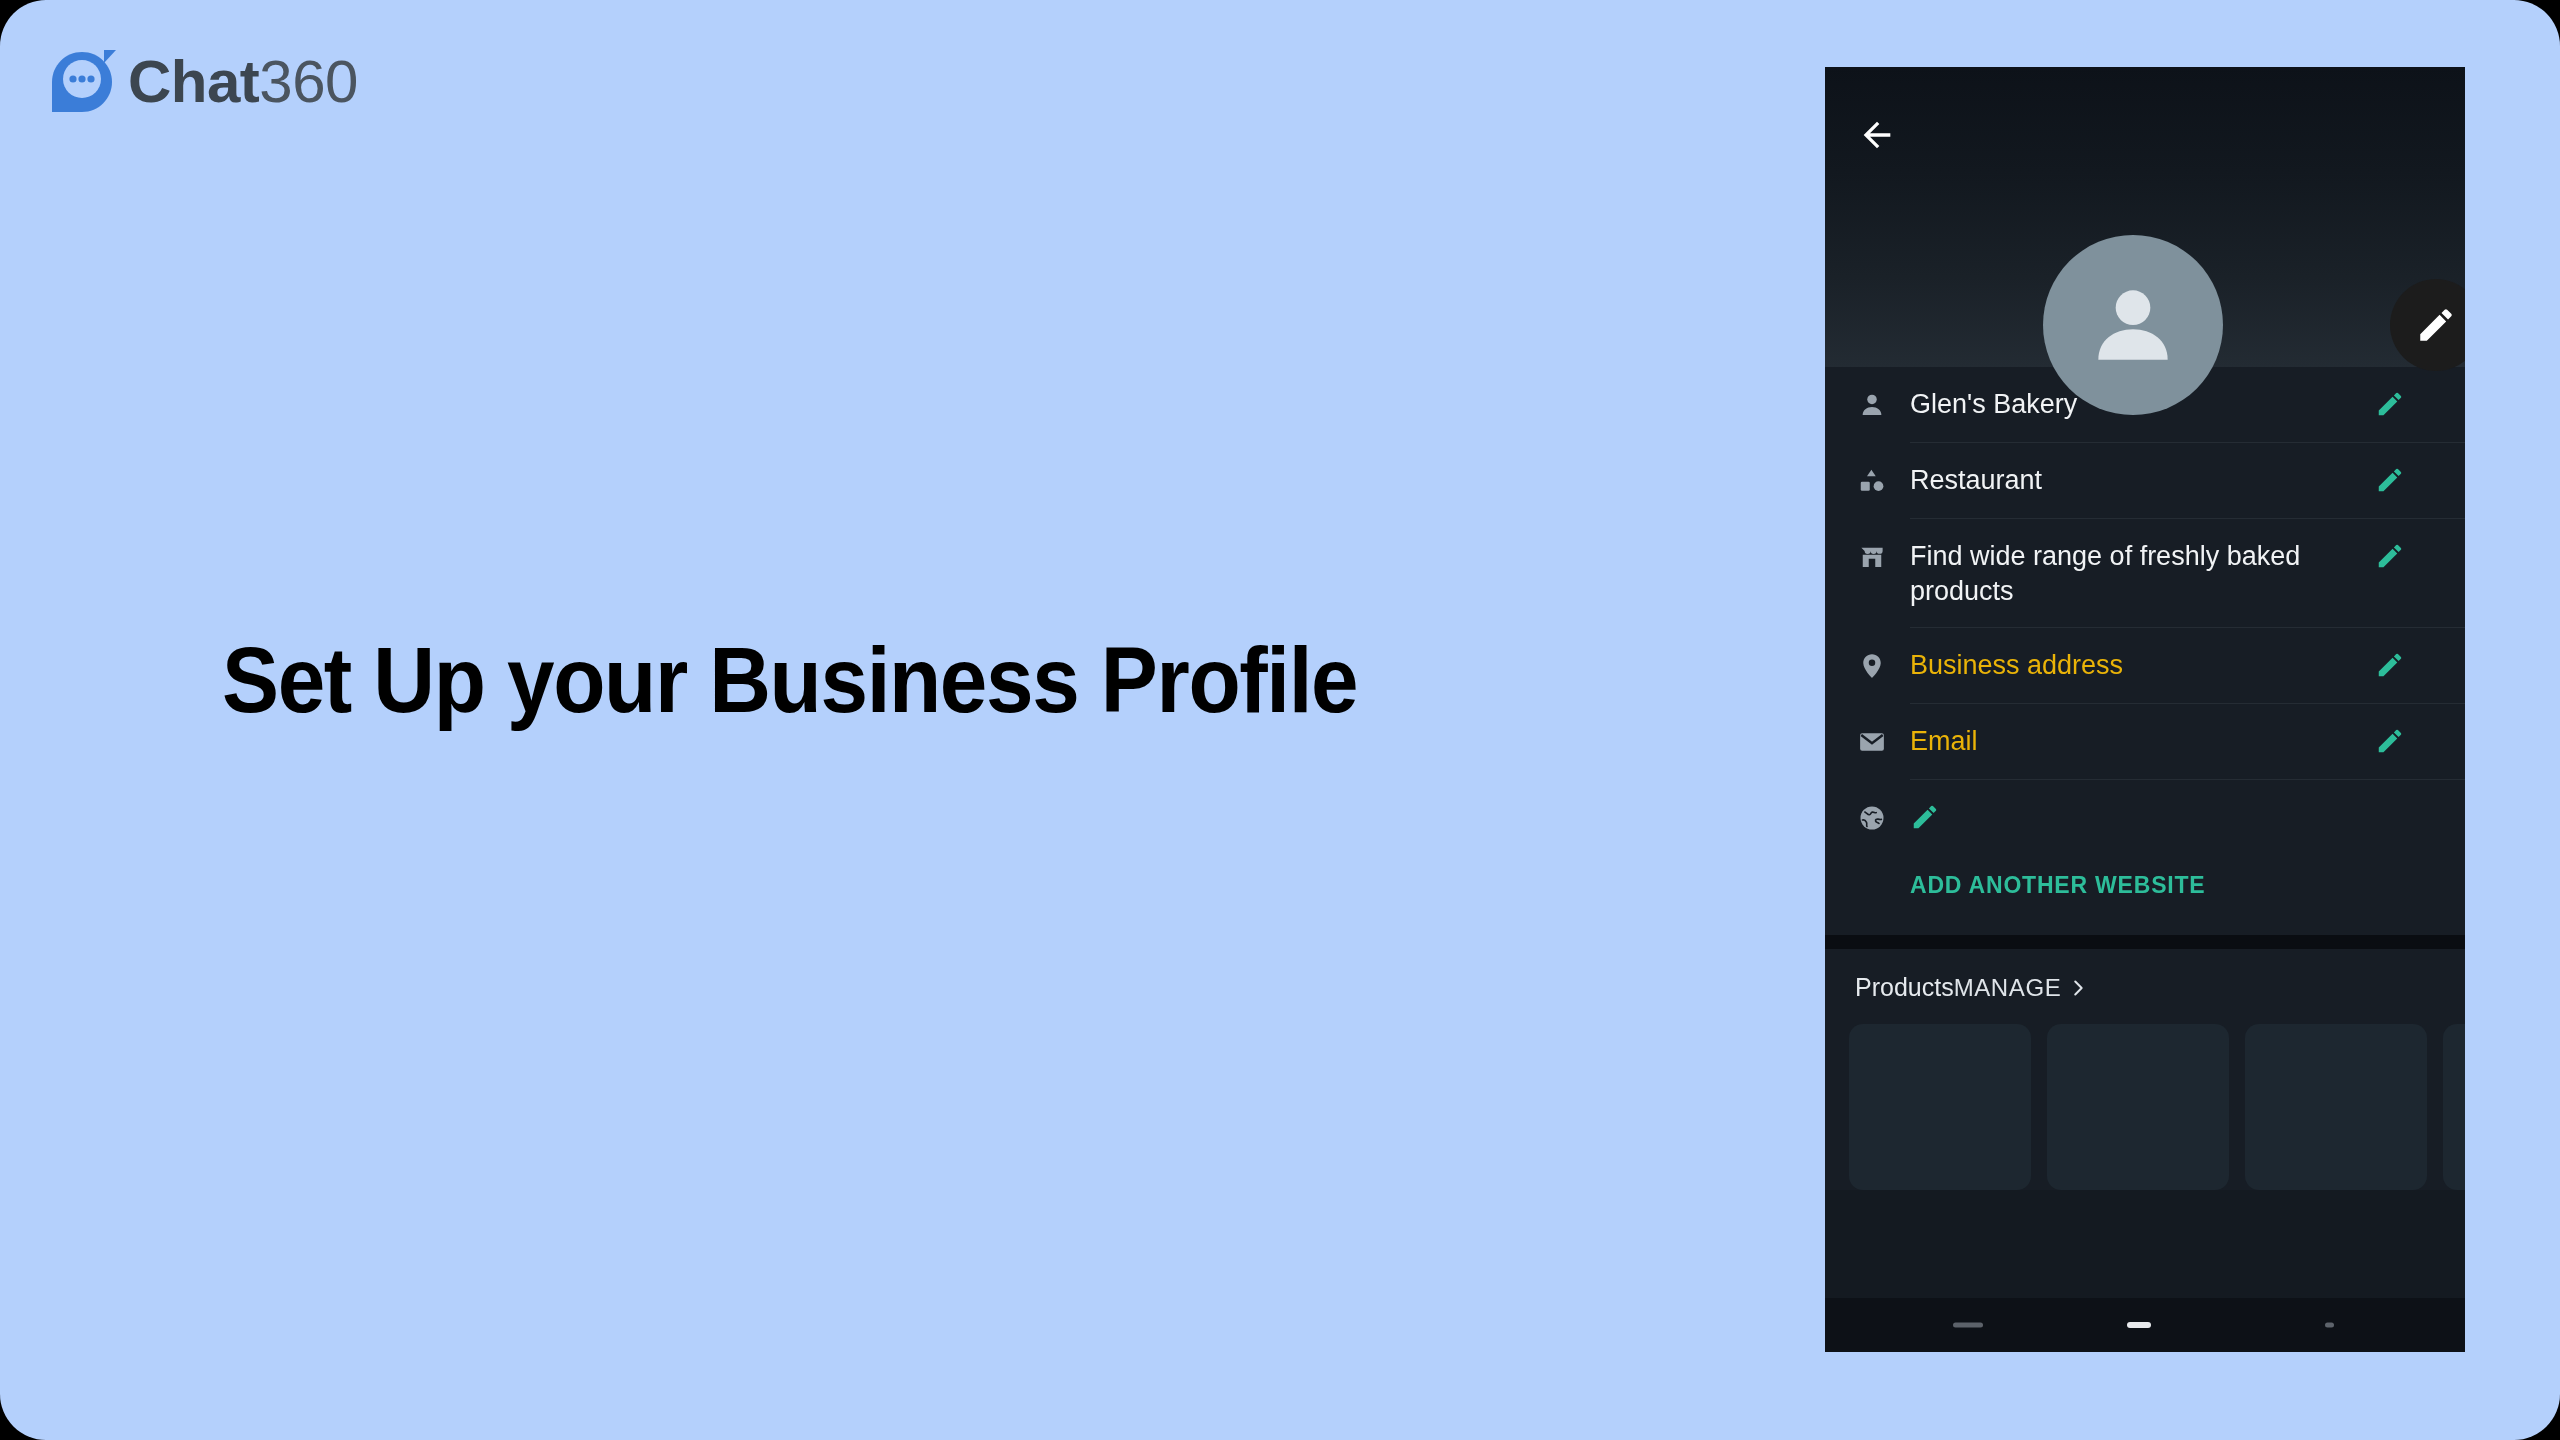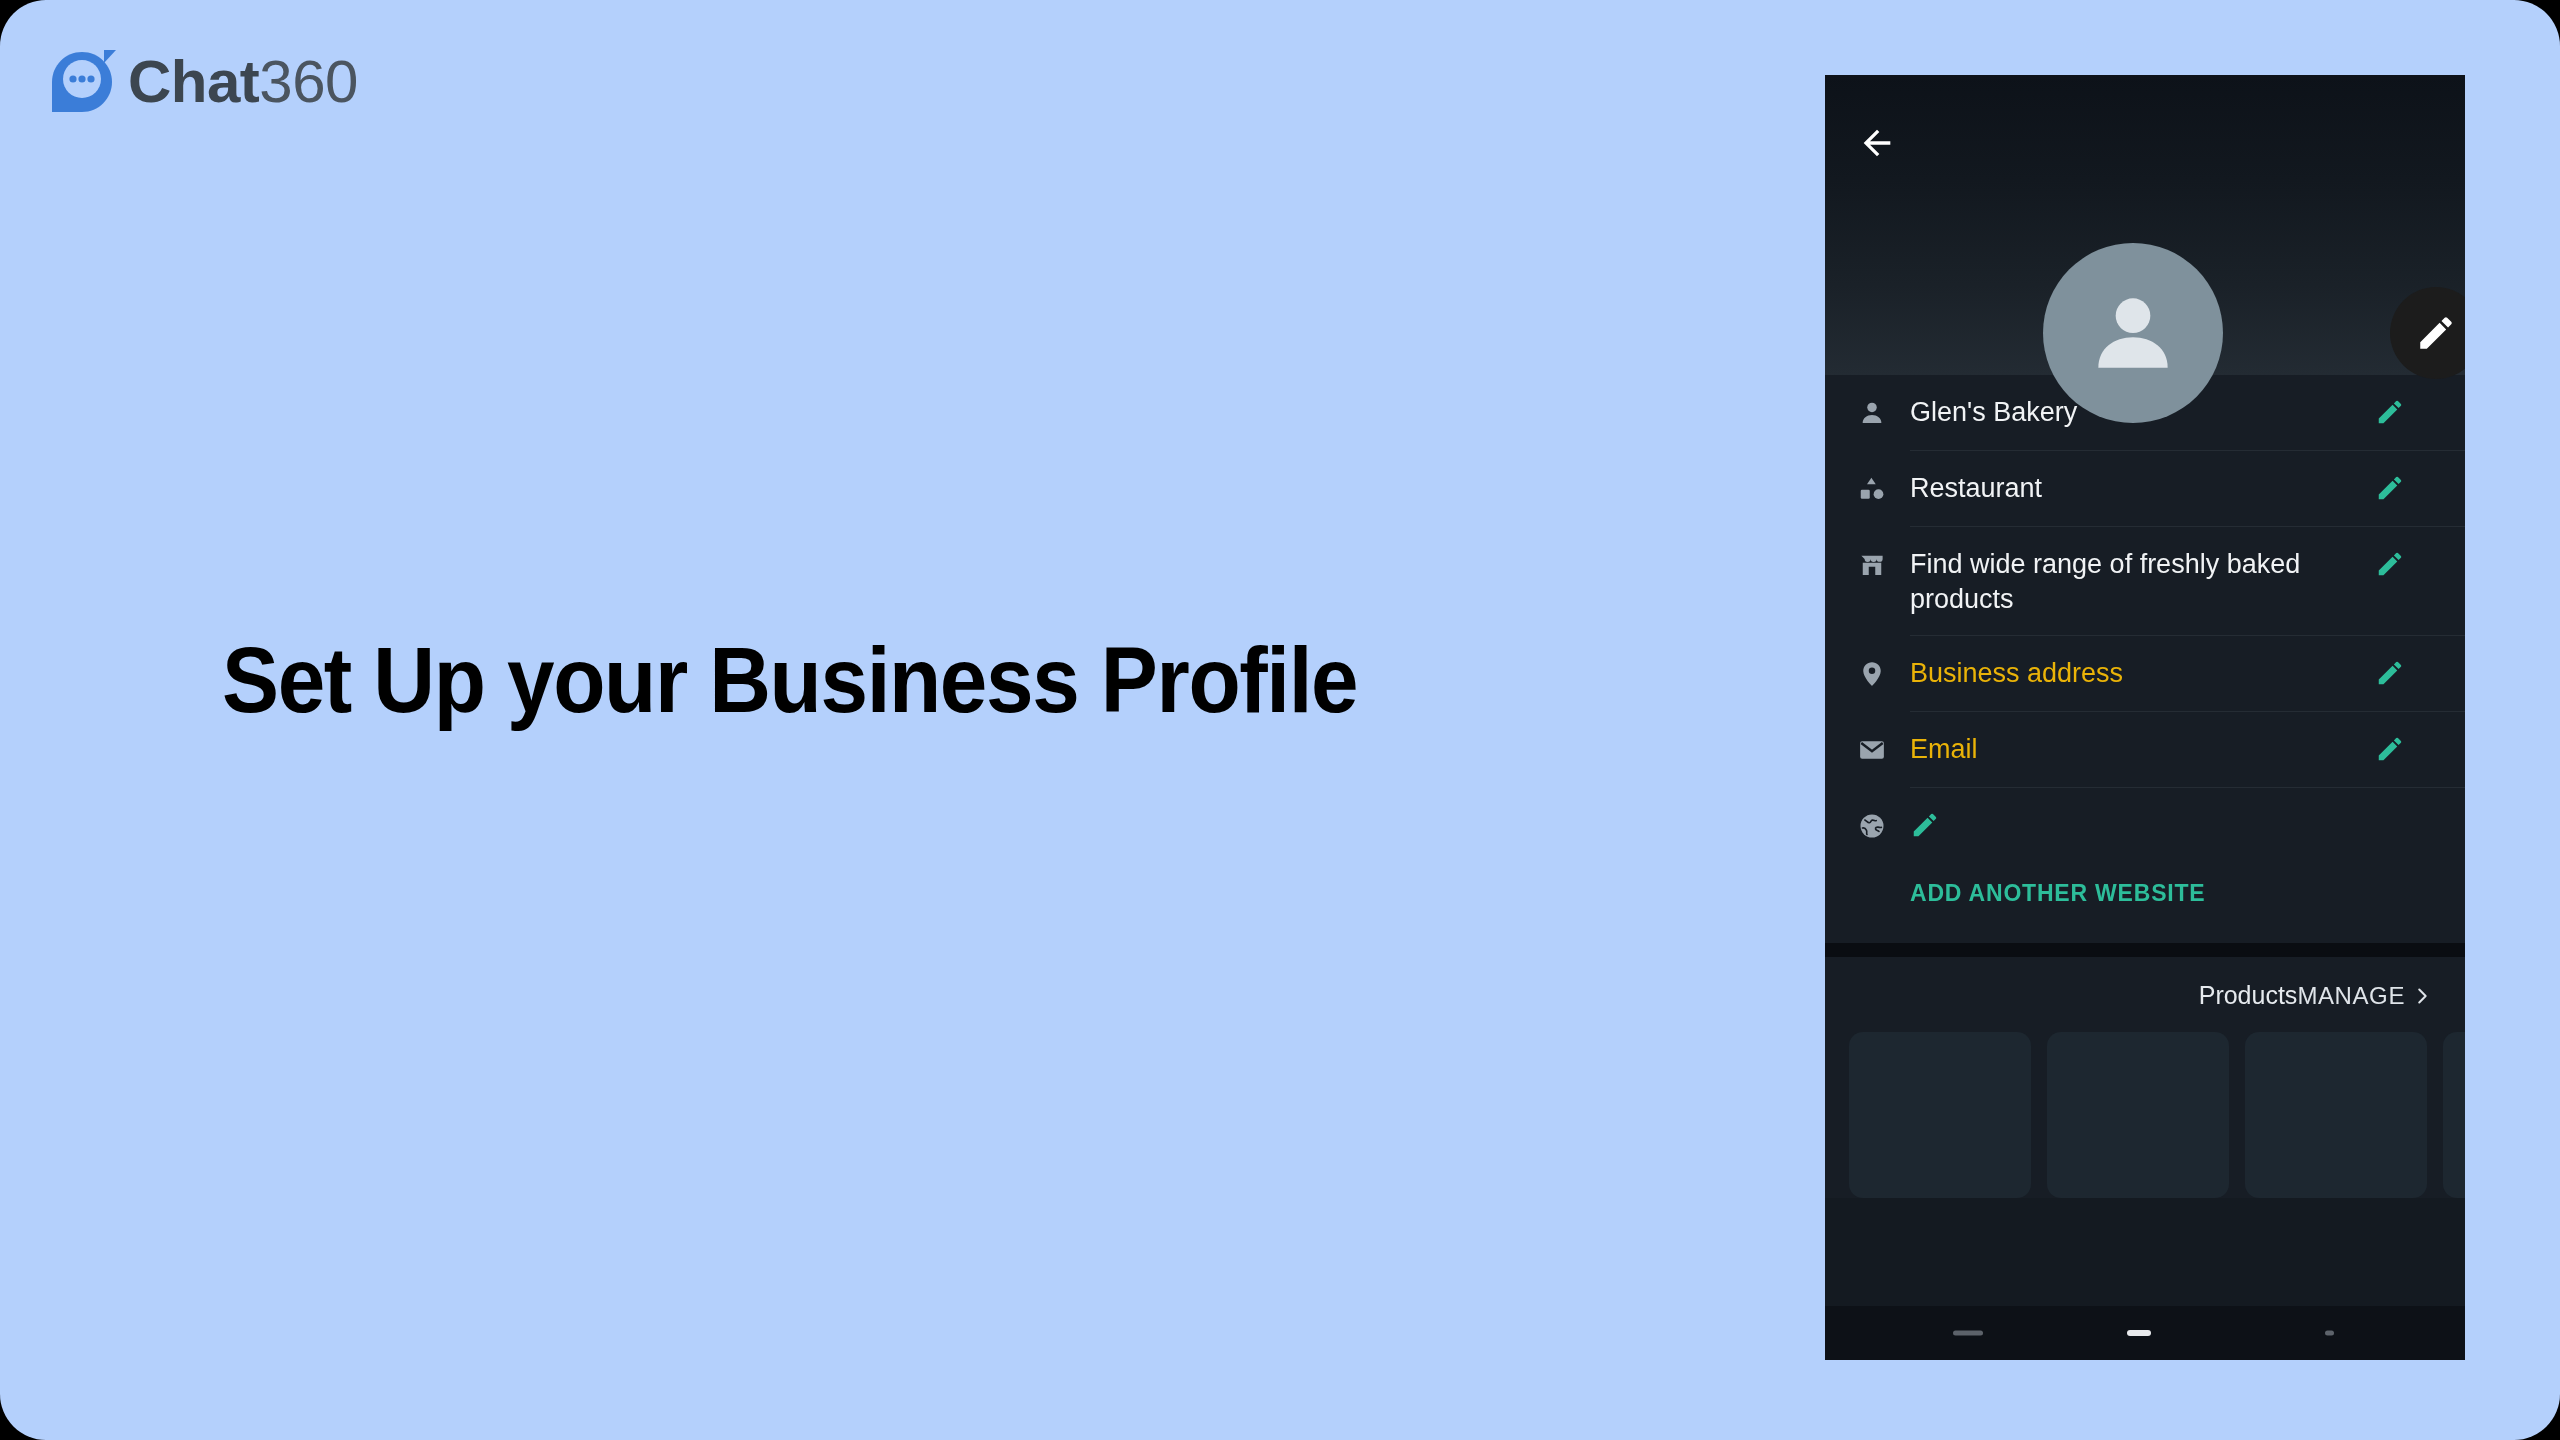--- a/index.html
+++ b/index.html
@@ -55,21 +55,21 @@
     line-height: 1.06;
     transform: scaleX(0.93);
     transform-origin: left center;
     white-space: nowrap;
   }
 
   
   #phone {
     position: absolute;
     left: 1825px;
-    top: 75px;
+    top: 67px;
     width: 640px;           
     height: 1285px;
     background: #141a21;
     overflow: hidden;
   }
 
   
   .phone-header {
     position: relative;
     height: 300px;
@@ -167,21 +167,21 @@
   
   .gap-strip { height: 14px; background: #0a0d12; }
 
   .products {
     background: #171d25;
     padding: 24px 0 0 0;
   }
   .products-head {
     display: flex;
     align-items: center;
-    justify-content: flex-end;
+    justify-content: flex-start;
     padding: 0 32px 0 30px;
   }
   .products-title {
     font-size: 25px;
     color: #e6eaee;
   }
   .products-manage {
     font-size: 24px;
     letter-spacing: 0.6px;
     color: #dfe4e9;

